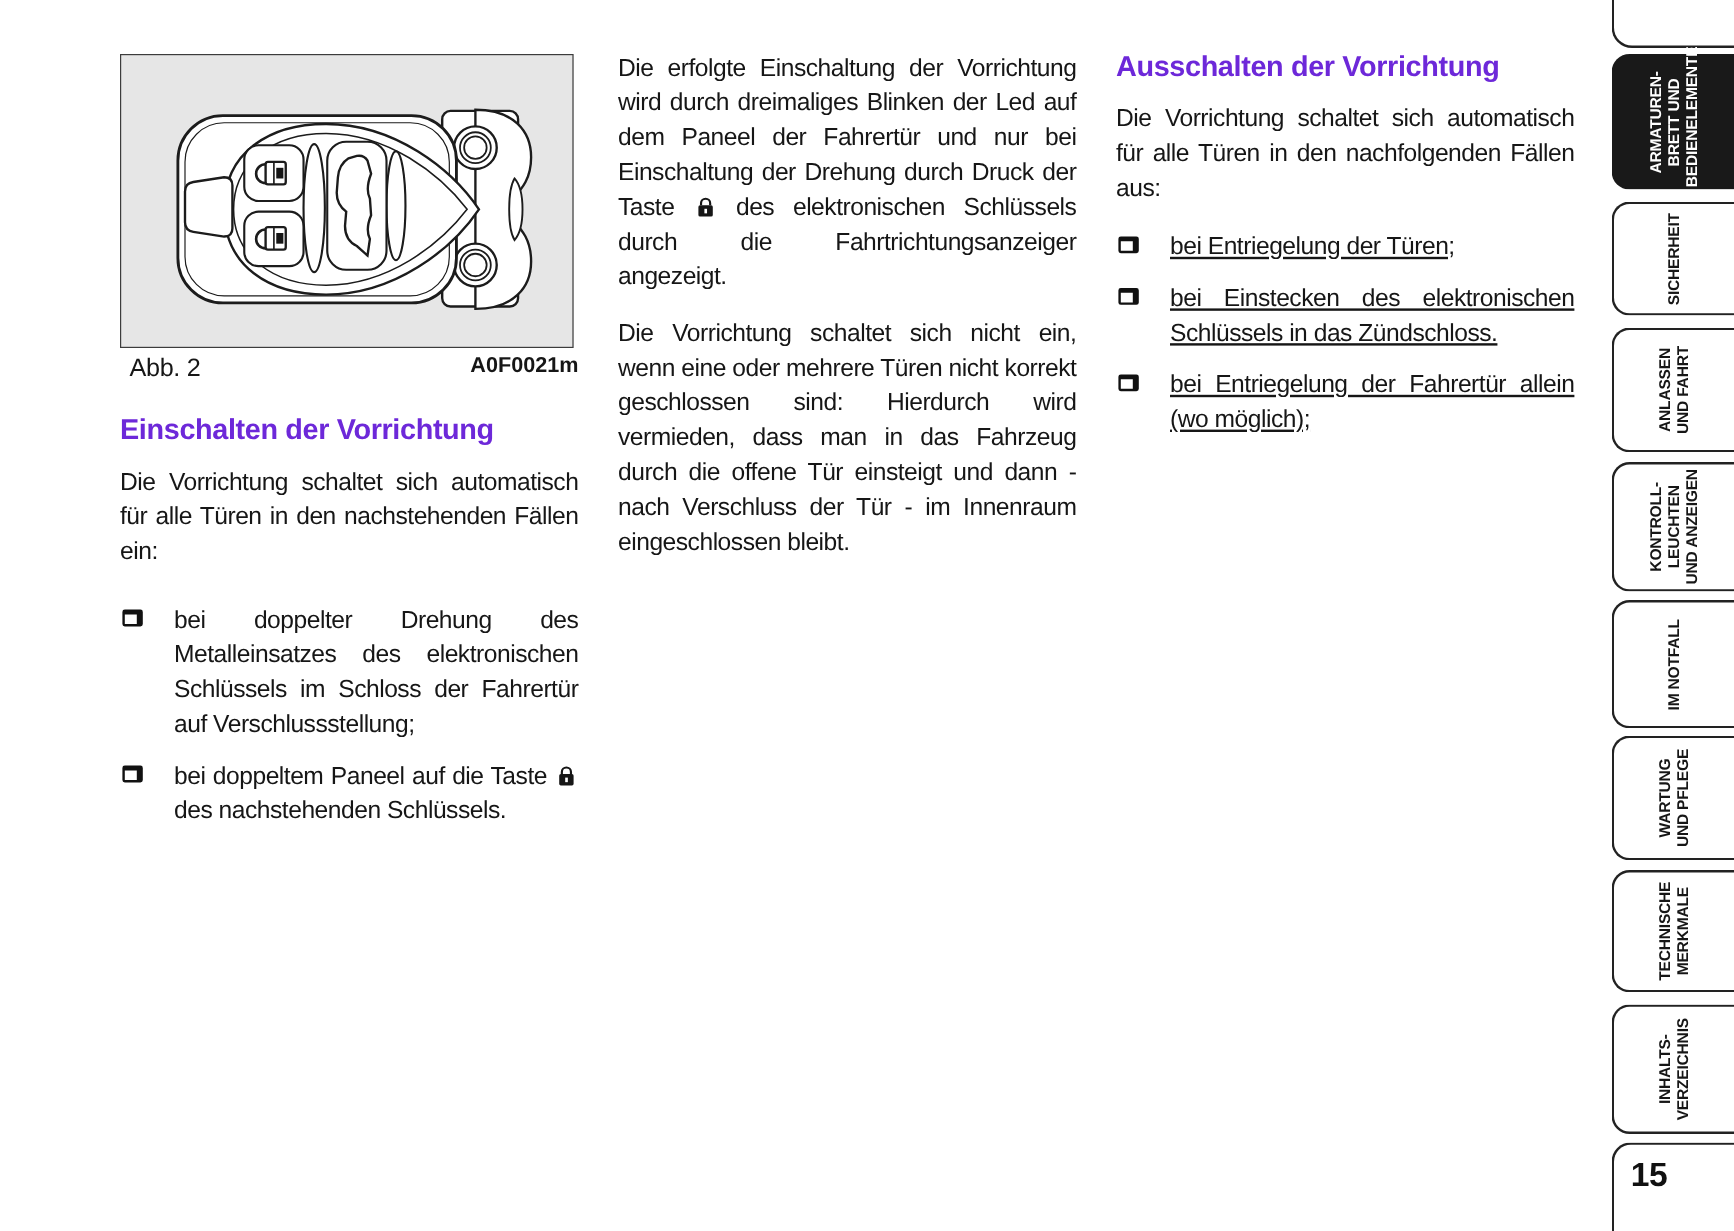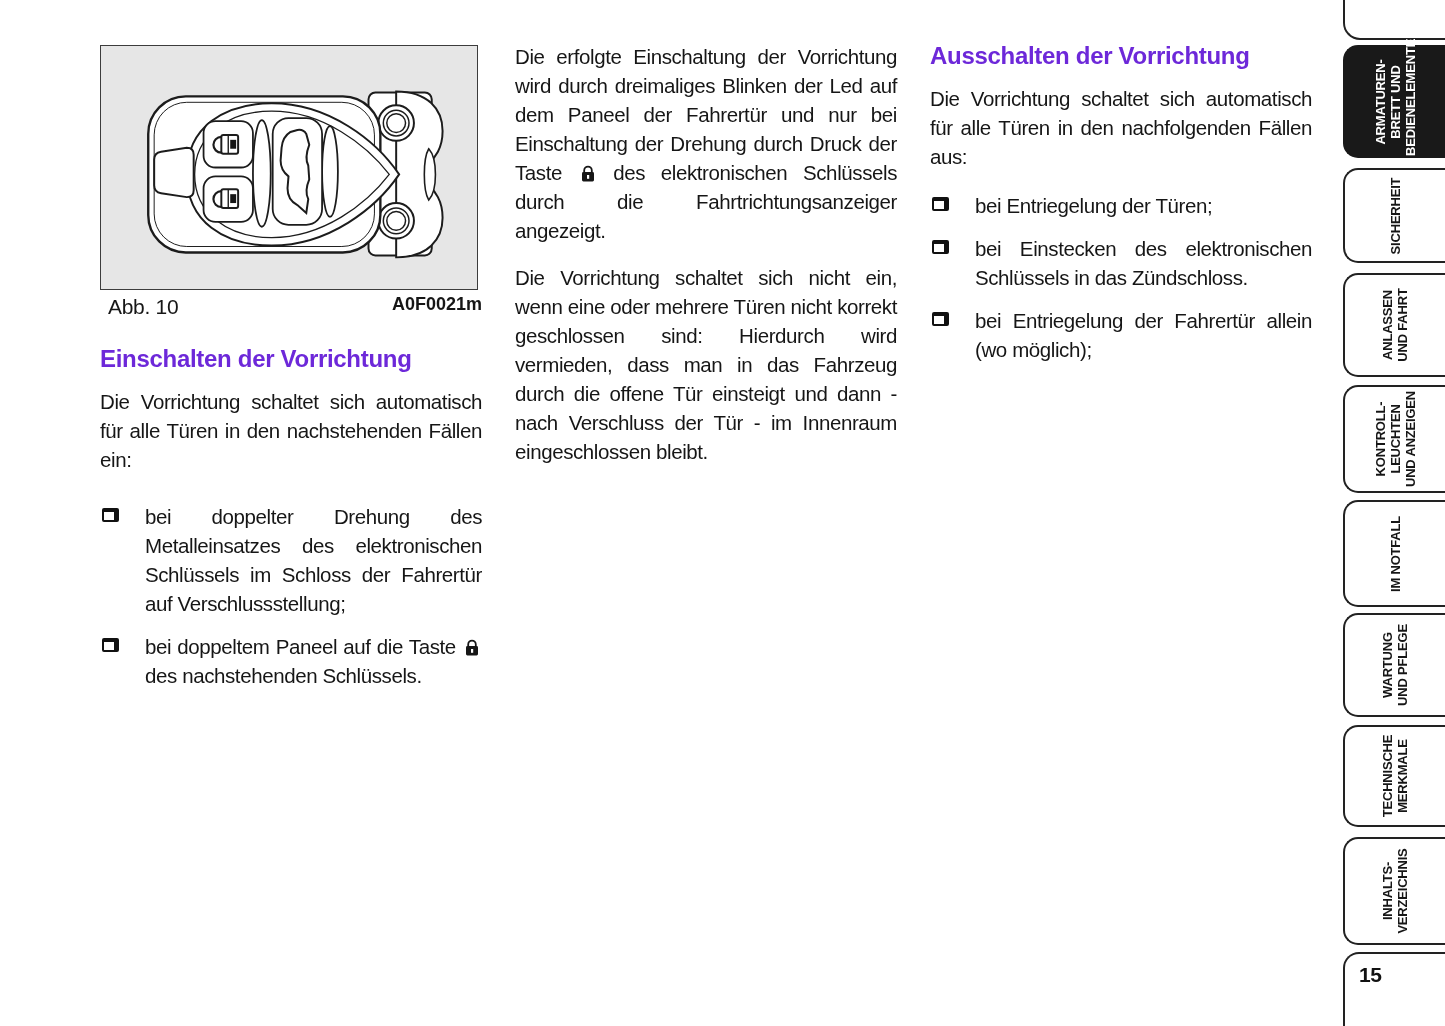--- a/index.html
+++ b/index.html
@@ -18,21 +18,21 @@
   .col-left{left:100px;top:45px;}
   .col-mid{left:515px;top:42px;}
   .col-right{left:930px;top:42px;}
 
   .col-left h2{margin-top:27px;}
   .col-left p.intro{margin-top:14px;}
   .col-mid p.p2{margin-top:18px;}
   .col-right p.intro{margin-top:14px;}
 
   .bullets{margin-top:28px;}
-  .col-right .bullets{margin-top:20px;}
+  .col-right .bullets{margin-top:20px;text-decoration:underline;}
   .bullet-item{position:relative;padding-left:45px;text-align:justify;margin-bottom:14px;}
   .bmark{
     position:absolute;left:2px;top:6px;width:10px;height:8px;display:inline-block;
     border:2px solid #111;border-top-width:4px;border-right-width:5px;border-radius:2px;background:#fff;
   }
   svg.lock{display:inline-block;vertical-align:-2px;margin:0 3px;}
 
   
   figure{margin:0;}
   .figbox{
@@ -66,21 +66,21 @@
   .t5 .rot{width:100px;} .t6 .rot{width:98px;} .t7 .rot{width:96px;} .t8 .rot{width:102px;}
 
   .tab-partial{
     top:-72px;height:112px;border-radius:0 0 0 17px;
     border-width:0 0 2px 2px;background:transparent;
   }
   .pagetab{
     position:absolute;left:1343px;top:952px;width:102px;height:100px;background:#fff;
     border:2px solid #222;border-right:none;border-bottom:none;border-radius:16px 0 0 0;box-sizing:border-box;
   }
-  .pagenum{display:block;margin:9px 16px 0 14px;font-size:21px;font-weight:bold;letter-spacing:-0.5px;color:#111;}
+  .pagenum{display:block;margin:9px 16px 0 14px;font-size:28px;font-weight:bold;letter-spacing:-0.5px;color:#111;}
 </style>
 </head>
 <body>
 
 <div class="page">
 
   <section class="col col-left">
     <figure>
       <div class="figbox">
         <svg viewBox="0 0 378 245" width="375" height="242">
@@ -122,21 +122,21 @@
           <ellipse cx="162" cy="129" rx="9" ry="54" fill="#fff" stroke="#1c1c1c" stroke-width="1.8"></ellipse>
           <ellipse cx="231" cy="127" rx="8" ry="46" fill="#fff" stroke="#1c1c1c" stroke-width="1.8"></ellipse>
 
           <rect x="173" y="73" width="50" height="108" rx="16" fill="#fff" stroke="#1c1c1c" stroke-width="1.8"></rect>
           <g transform="rotate(-90 198 127)">
             <path d="M156,136 L164,127 Q169,117 181,117 L193,118 Q199,110 209,110 L222,111 Q233,112 238,120 L240,127 Q241,133 236,136 L225,139 Q212,134 204,138 L190,139 Q178,134 170,138 Z" fill="#fff" stroke="#1c1c1c" stroke-width="2"></path>
           </g>
         </svg>
       </div>
       <div class="figmeta">
-        <span class="figcap">Abb. 10</span>
+        <span class="figcap">Abb. 2</span>
         <span class="figcode">A0F0021m</span>
       </div>
     </figure>
 
     <h2>Einschalten der Vorrichtung</h2>
     <p class="intro">Die Vorrichtung schaltet sich automatisch für alle Türen in den nachstehenden Fällen ein:</p>
 
     <div class="bullets">
       <div class="bullet-item">
         <span class="bmark"></span>

